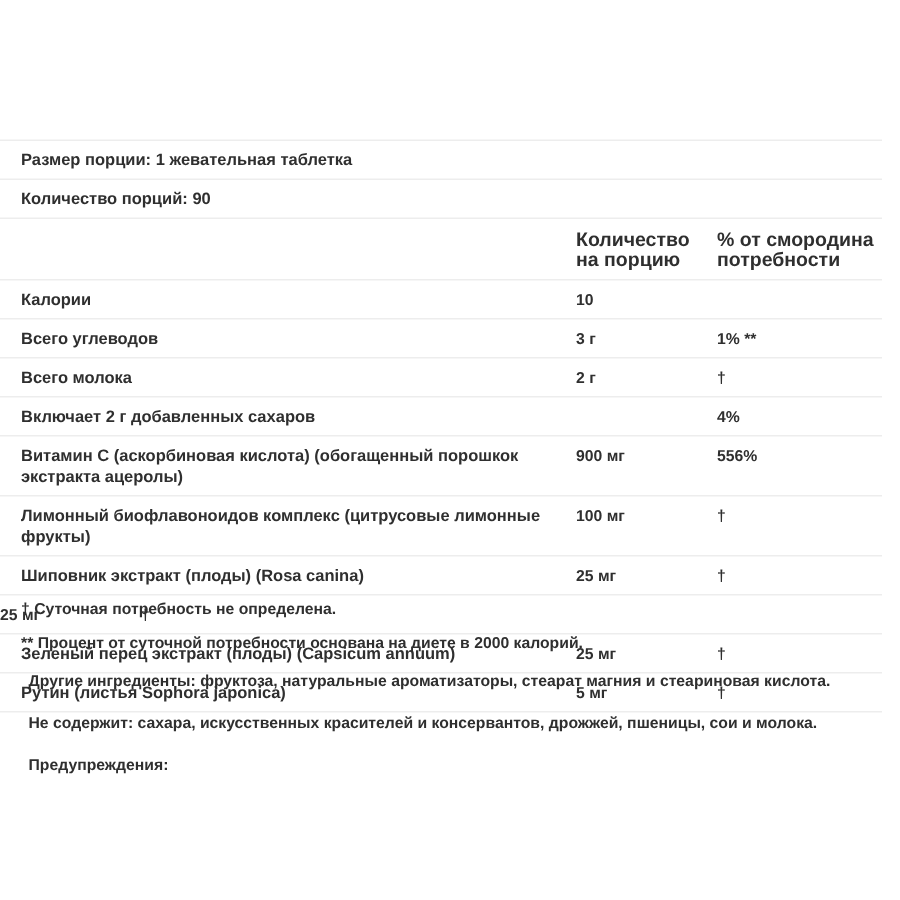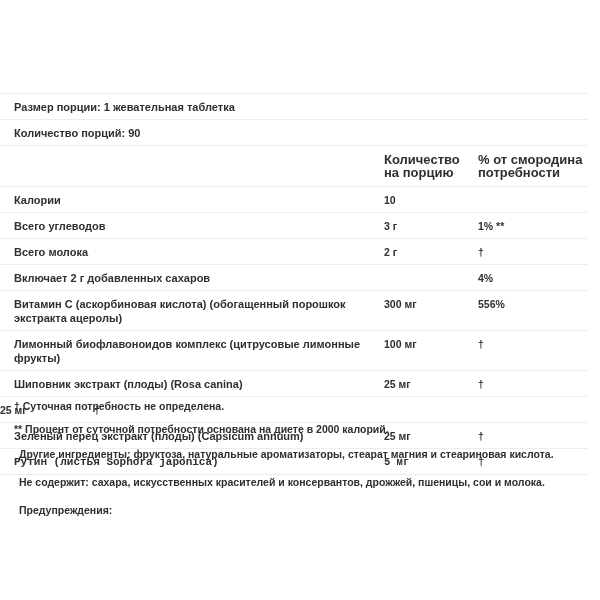--- a/index.html
+++ b/index.html
@@ -33,21 +33,20 @@
   .row {
     display: flex;
     align-items: flex-start;
     border-top: 1px solid #ededed;
     box-sizing: border-box;
     padding: 6px 0 5px 0;
     min-height: 24px;
   }
   .row.last-border {
     border-bottom: 1px solid #ededed;
-    font-family: Liberation Mono, monospace;
   }
 
   .c-name {
     width: 384px;
     box-sizing: border-box;
     padding-left: 14px;
     padding-right: 8px;
     font-size: 11px;
     font-weight: bold;
     line-height: 14px;
@@ -161,21 +160,21 @@
     </div>
 
     <div class="row">
       <div class="c-name">Включает 2 г добавленных сахаров</div>
       <div class="c-amount"></div>
       <div class="c-dv">4%</div>
     </div>
 
     <div class="row">
       <div class="c-name">Витамин С (аскорбиновая кислота) (обогащенный порошкок экстракта ацеролы)</div>
-      <div class="c-amount">300 мг</div>
+      <div class="c-amount">900 мг</div>
       <div class="c-dv">556%</div>
     </div>
 
     <div class="row">
       <div class="c-name">Лимонный биофлавоноидов комплекс (цитрусовые лимонные фрукты)</div>
       <div class="c-amount">100 мг</div>
       <div class="c-dv">†</div>
     </div>
 
     <div class="row">

